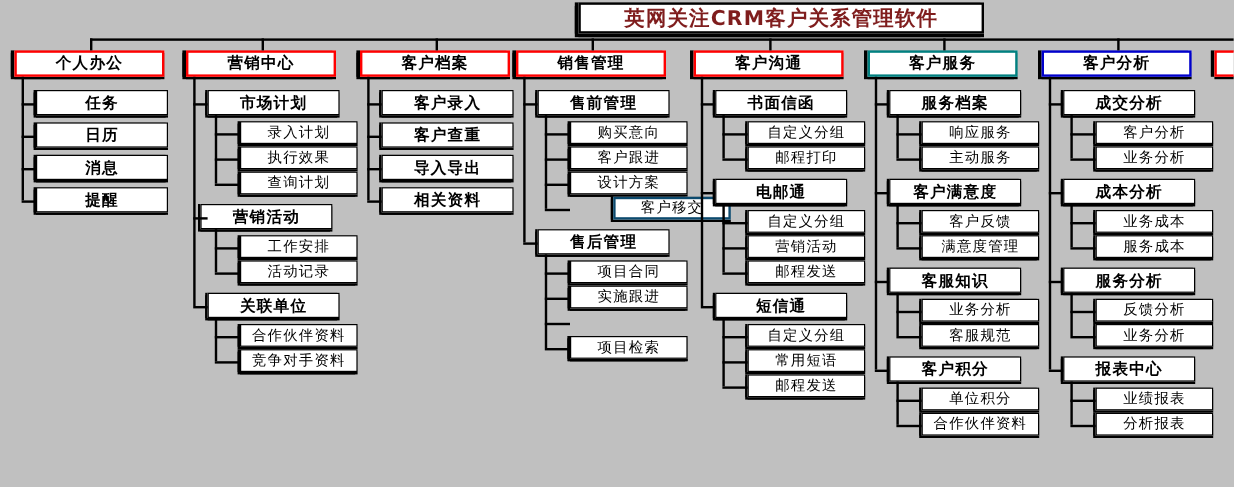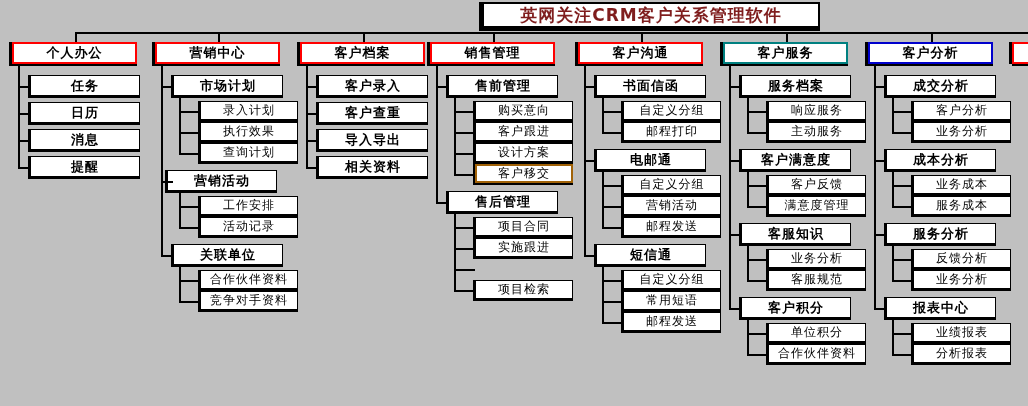--- a/index.html
+++ b/index.html
@@ -47,21 +47,21 @@
     font-weight:bold;
     border:1px solid #000;
   }
   
   .lvl3{
     height:19px;
     font-size:12px;
     font-weight:normal;
     border:1px solid #000;
   }
-  .lvl3.sel{border:2px solid #a16207;}
+  .lvl3.sel{border:2px solid #0c4a6e;margin-left:36px;}
 
   
   #title{
     position:absolute;
     left:482px;top:2px;width:338px;height:26px;
     background:#ffffff;
     border:2px solid #000;
     box-shadow:-3px 0 0 0 #000, 0 3px 0 0 #000, -3px 3px 0 0 #000;
     display:flex;align-items:center;justify-content:center;
     font-size:17px;font-weight:bold;color:#7f1d1d;letter-spacing:1px;

